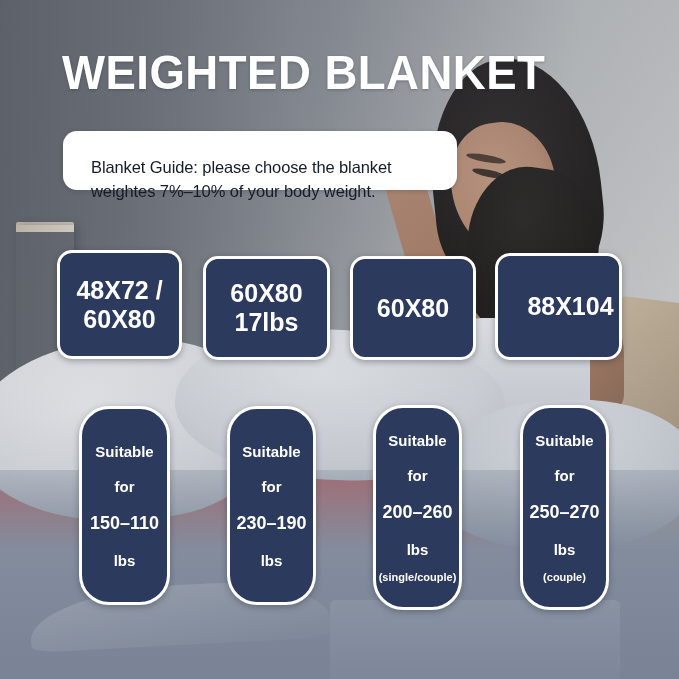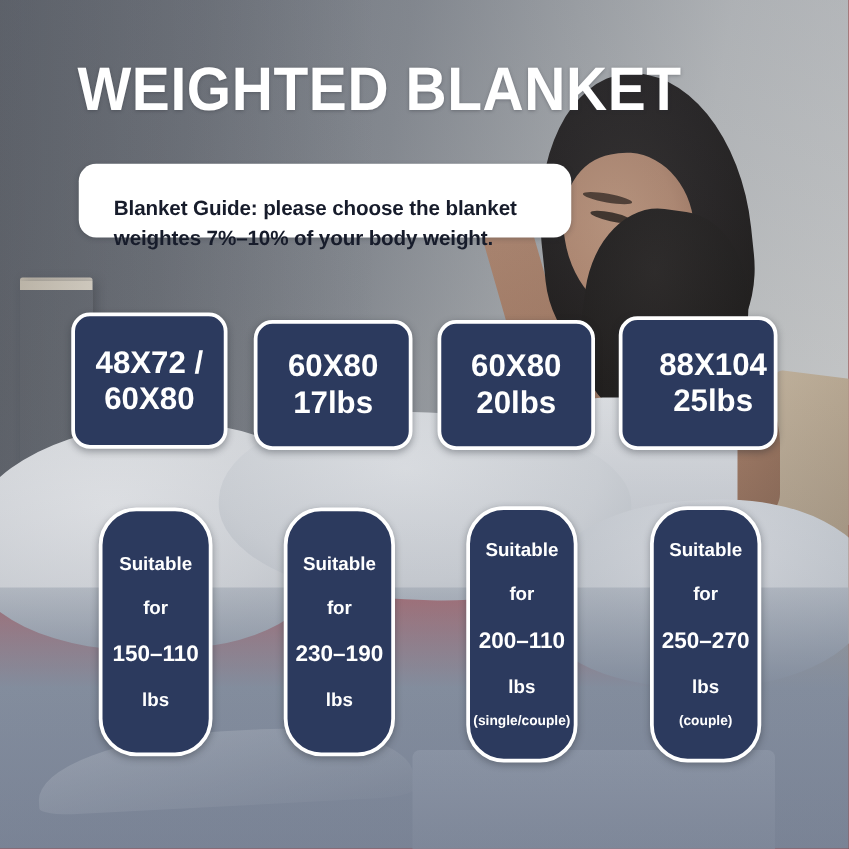--- a/index.html
+++ b/index.html
@@ -188,21 +188,21 @@
     width: 394px; height: 59px;
     background: #ffffff;
     border-radius: 14px;
     display: flex;
     align-items: center;
     box-shadow: 0 1px 4px rgba(40,44,52,.25);
   }
   .guide-text {
     padding: 0 28px;
     font-size: 16.5px;
-    font-weight: bold;
+    font-weight: normal;
     line-height: 1.45;
     color: #171c2b;
     letter-spacing: -0.1px;
     margin-top: 38px;
   }
 
   
   .size-card {
     position: absolute;
     background: #2c3a5e;
@@ -291,46 +291,44 @@
       <span>60X80</span>
     </div>
 
     <div class="size-card" style="left:203px; top:256px; width:127px; height:104px;">
       <span>60X80</span>
       <span>17lbs</span>
     </div>
 
     <div class="size-card" style="left:350px; top:256px; width:126px; height:104px;">
       <span>60X80</span>
-      <span>20lbs</span>
     </div>
 
     <div class="size-card" style="left:495px; top:253px; width:127px; height:107px;padding-left:24px;">
       <span>88X104</span>
-      <span>25lbs</span>
     </div>
 
     <div class="pill" style="left:79px; top:406px; width:91px; height:199px;">
       <span class="l-sm">Suitable</span>
       <span class="l-sm">for</span>
       <span class="l-big">150–110</span>
       <span class="l-sm">lbs</span>
     </div>
 
     <div class="pill" style="left:227px; top:406px; width:89px; height:199px;">
       <span class="l-sm">Suitable</span>
       <span class="l-sm">for</span>
       <span class="l-big">230–190</span>
       <span class="l-sm">lbs</span>
     </div>
 
     <div class="pill" style="left:373px; top:405px; width:89px; height:205px;">
       <span class="l-sm">Suitable</span>
       <span class="l-sm">for</span>
-      <span class="l-big">200–110</span>
+      <span class="l-big">200–260</span>
       <span class="l-sm">lbs</span>
       <span class="l-note">(single/couple)</span>
     </div>
 
     <div class="pill" style="left:520px; top:405px; width:89px; height:205px;">
       <span class="l-sm">Suitable</span>
       <span class="l-sm">for</span>
       <span class="l-big">250–270</span>
       <span class="l-sm">lbs</span>
       <span class="l-note">(couple)</span>

